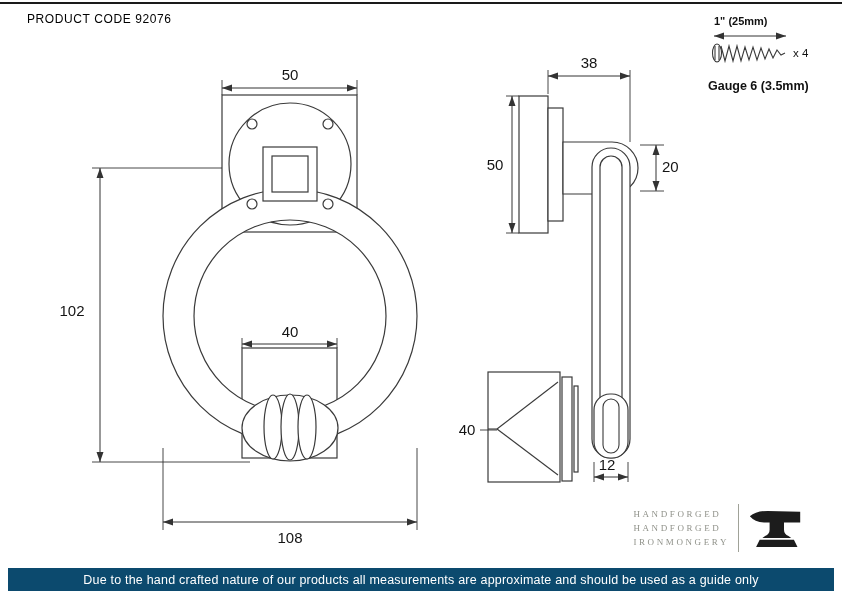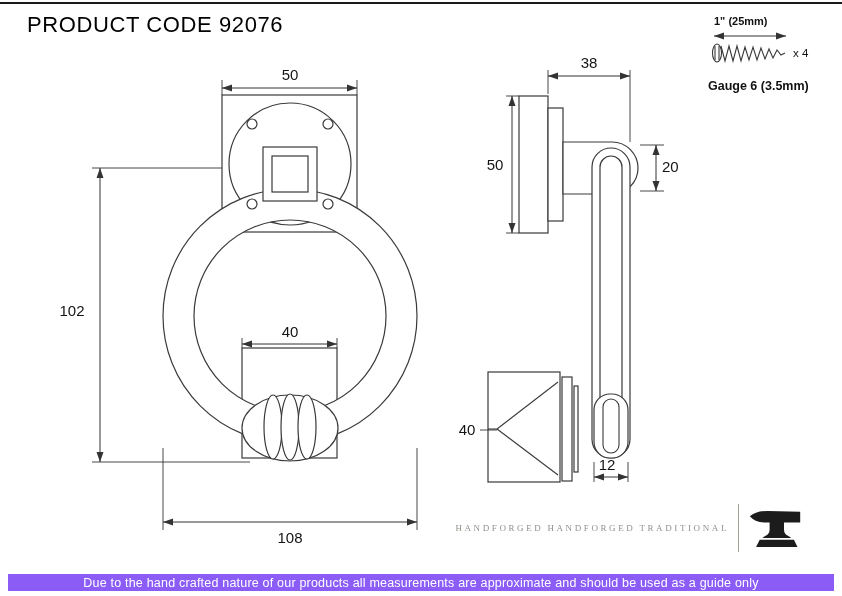--- a/index.html
+++ b/index.html
@@ -1,33 +1,33 @@
 <!DOCTYPE html>
 <html><head>
 <meta charset="utf-8">
 <style>
   html,body{margin:0;padding:0;background:#fff;}
   body{width:842px;height:596px;overflow:hidden;font-family:"Liberation Sans",sans-serif;}
   .page{position:relative;width:842px;height:596px;background:#fff;}
   .top-rule{position:absolute;top:2px;left:0;right:0;height:2px;background:#1a1a1a;}
-  .title{position:absolute;left:27px;top:12px;font-size:22px;font-weight:500;letter-spacing:.6px;color:#000;white-space:pre;}
+  .title{position:absolute;left:27px;top:12px;font-size:12px;font-weight:500;letter-spacing:.6px;color:#000;white-space:pre;}
   .drawing{position:absolute;left:0;top:0;}
   .obj{fill:#fff;stroke:#3a3a3a;stroke-width:1.2;}
   .obj-nf{fill:none;stroke:#3a3a3a;stroke-width:1.1;}
   .dim{stroke:#333;stroke-width:1;fill:none;}
   .ext{stroke:#333;stroke-width:.9;fill:none;}
   .dimtxt{font-family:"Liberation Sans",sans-serif;font-size:15px;fill:#141414;}
   .small-b{font-family:"Liberation Sans",sans-serif;font-size:11px;font-weight:bold;fill:#111;}
   .small{font-family:"Liberation Sans",sans-serif;font-size:11.5px;fill:#111;}
   .gauge{font-family:"Liberation Sans",sans-serif;font-size:12.5px;font-weight:bold;fill:#111;}
   .brand{position:absolute;right:40px;bottom:44px;display:flex;align-items:center;gap:9px;}
-  .brand-lines{display:flex;gap:4px;}
+  .brand-lines{display:flex;flex-direction:column;gap:4px;}
   .brand-lines span{font-family:"Liberation Serif",serif;font-size:9px;letter-spacing:2.6px;color:#90928a;}
   .brand-divider{width:1px;height:48px;background:#a0a298;}
-  .footer{position:absolute;left:8px;right:8px;bottom:5px;height:17px;background:#8b5cf6;color:#fff;
+  .footer{position:absolute;left:8px;right:8px;bottom:5px;height:23px;background:#0c4a6e;color:#fff;
           display:flex;align-items:center;justify-content:center;font-size:12.5px;letter-spacing:.2px;}
 </style>
 </head>
 <body>
 
 <div class="page">
   <div class="top-rule"></div>
   <div class="title">PRODUCT CODE 92076</div>
 
   <svg class="drawing" width="842" height="596" viewBox="0 0 842 596">
@@ -141,21 +141,21 @@
       </g>
       <text class="small" x="793" y="57" text-anchor="start">x 4</text>
       <text class="gauge" x="708" y="90" text-anchor="start">Gauge 6 (3.5mm)</text>
     </g>
   </svg>
 
   <div class="brand">
     <div class="brand-lines">
       <span>HANDFORGED</span>
       <span>HANDFORGED</span>
-      <span>TRADITIONAL</span>
+      <span>IRONMONGERY</span>
     </div>
     <div class="brand-divider"></div>
     <svg width="54" height="46" viewBox="0 0 60 48">
       <path fill="#1c1c1c" d="M58,6 L58,18 L40,18 L40,26 Q40,31 45,33 L48,35 L16,35 L19,33 Q24,31 24,26 L24,18 L20,18 Q8,18 2,11 Q9,5 22,5 Z M13,37 L51,37 L55,45 L9,45 Z"></path>
     </svg>
   </div>
 
   <div class="footer">
     <span>Due to the hand crafted nature of our products all measurements are approximate and should be used as a guide only</span>
   </div>

